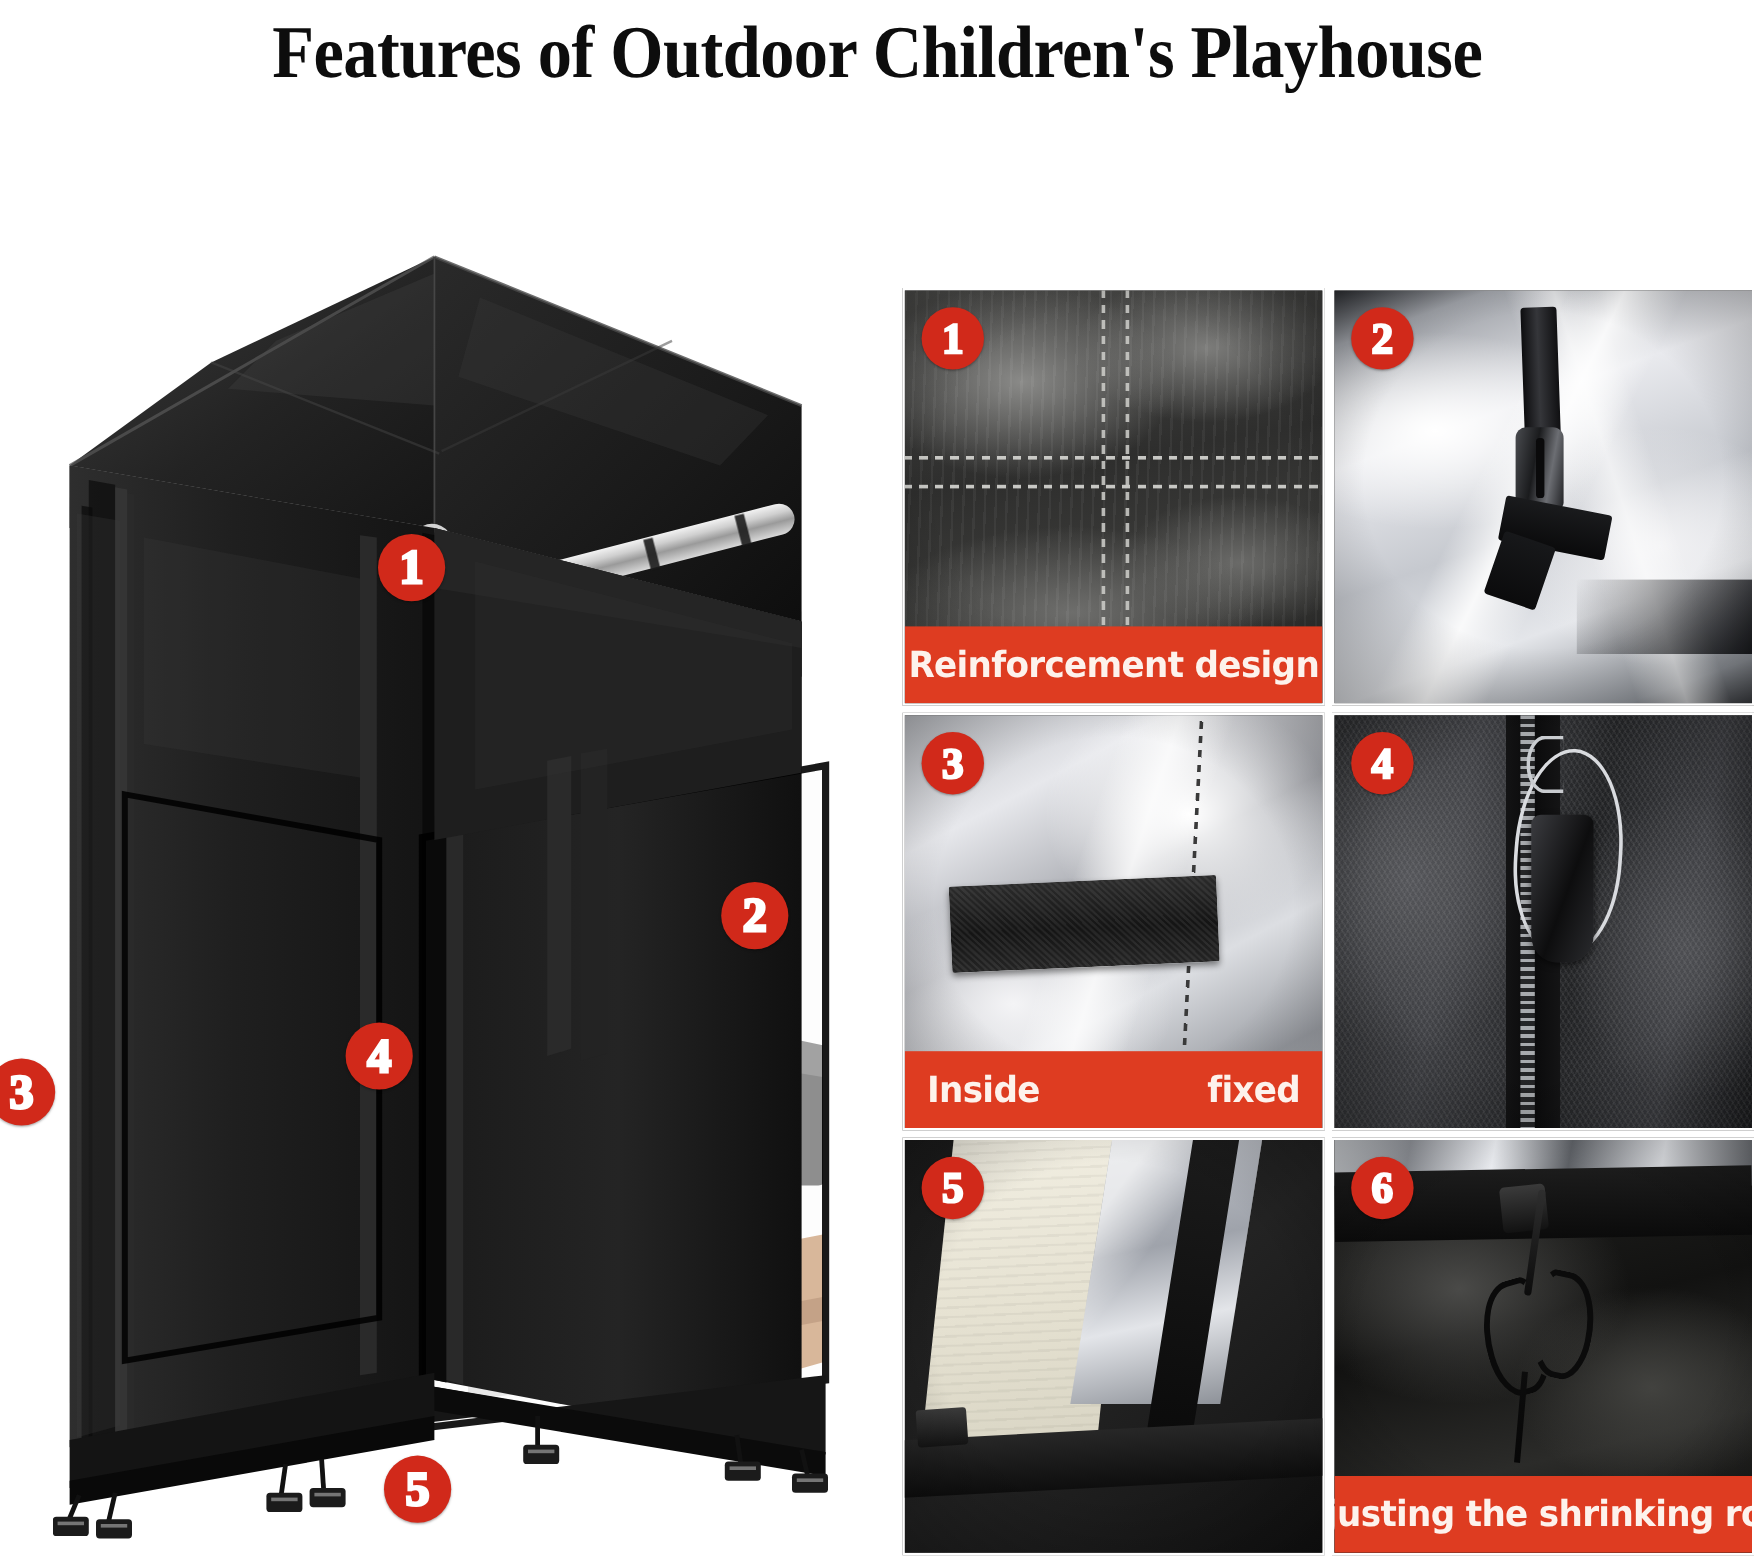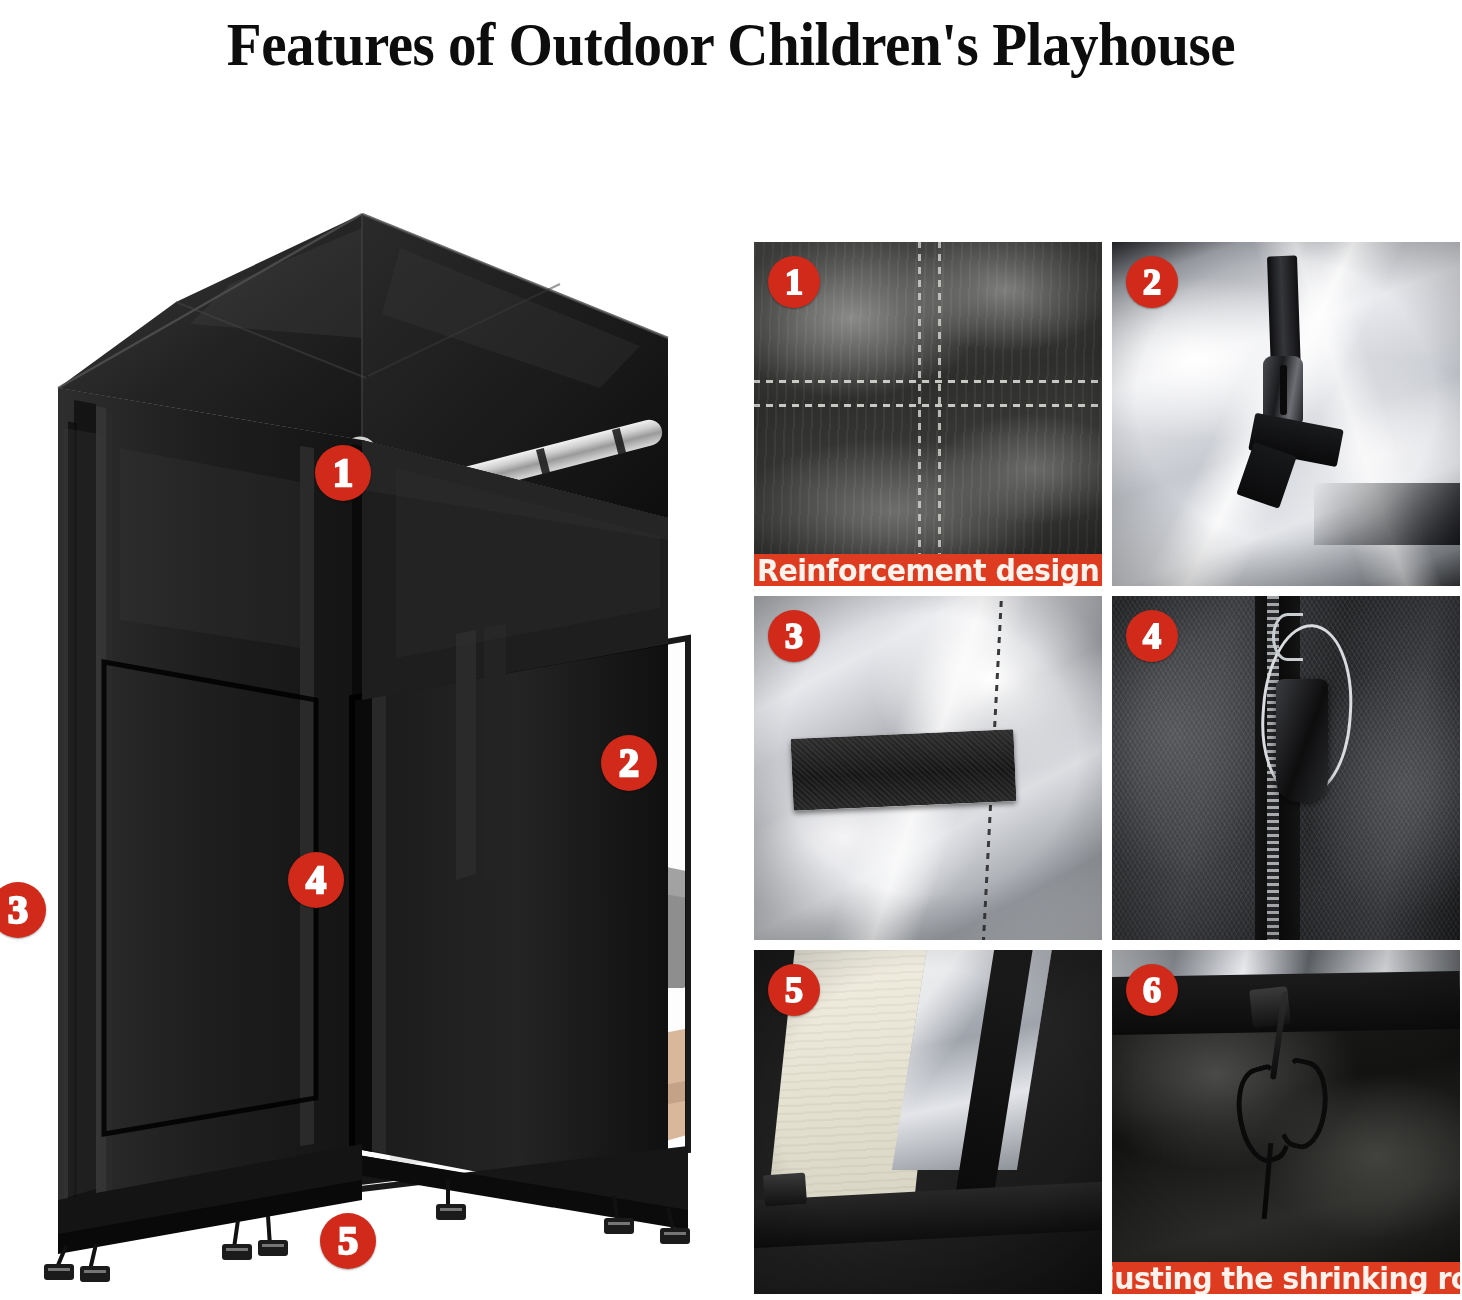--- a/index.html
+++ b/index.html
@@ -73,21 +73,21 @@
     position: relative;
     overflow: hidden;
     background:#3a3a3a;
     border: 2px solid #ffffff;
   }
   .photo {
     position:absolute; left:0; top:0; right:0; bottom:0;
   }
   .capbar {
     position: absolute; left: 0; right: 0; bottom: 0;
-    height: 32px;
+    height: 64px;
     background: #de3c21;
     display: flex; align-items: center;
     padding: 0 16px;
     z-index: 6;
   }
   .capbar.single { justify-content: center; }
   .capbar.split  { justify-content: space-between; }
   .capbar span {
     color: #fdf2ec;
     font-family: "DejaVu Sans", sans-serif;
@@ -524,20 +524,24 @@
 
   <div class="cell">
     <div class="photo tex-inside">
       <div class="seamV3"></div>
       <div class="velcro"></div>
       <div class="vign"></div>
     </div>
     <div class="badge b-cell">
       <span>3</span>
     </div>
+    <div class="capbar split">
+      <span>Inside</span>
+      <span>fixed</span>
+    </div>
   </div>
 
   <div class="cell">
     <div class="photo tex-zipper">
       <div class="zipTape"></div>
       <div class="zipTeeth"></div>
       <div class="zipRing"></div>
       <div class="zipHook"></div>
       <div class="zipPullBody"></div>
       <div class="vign"></div>

